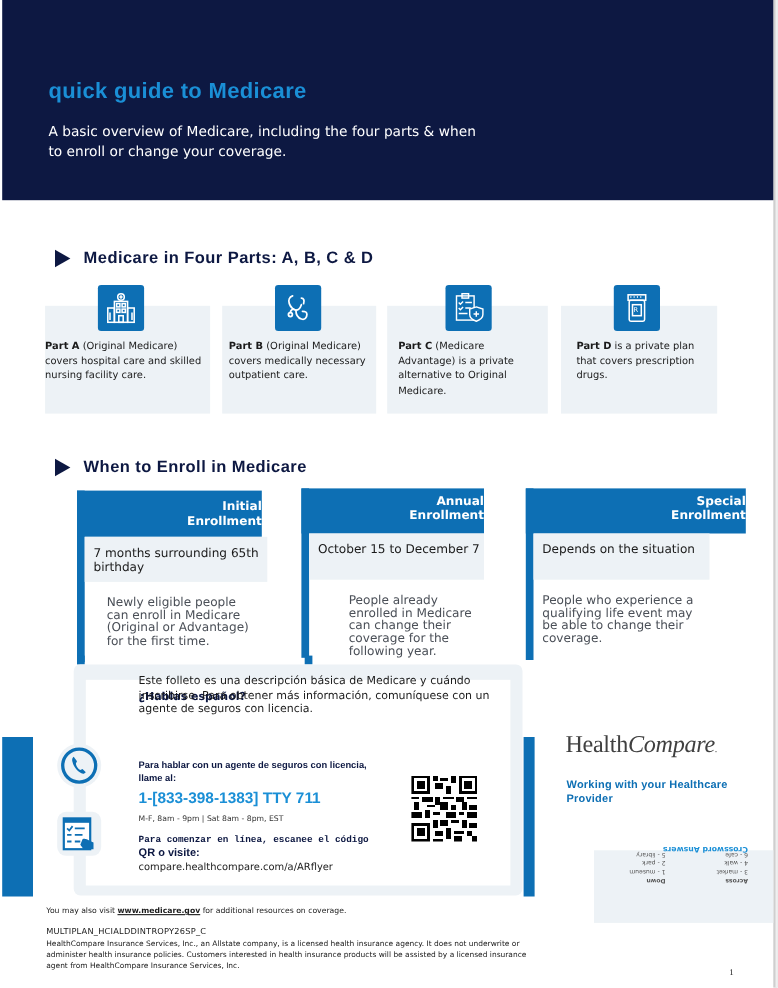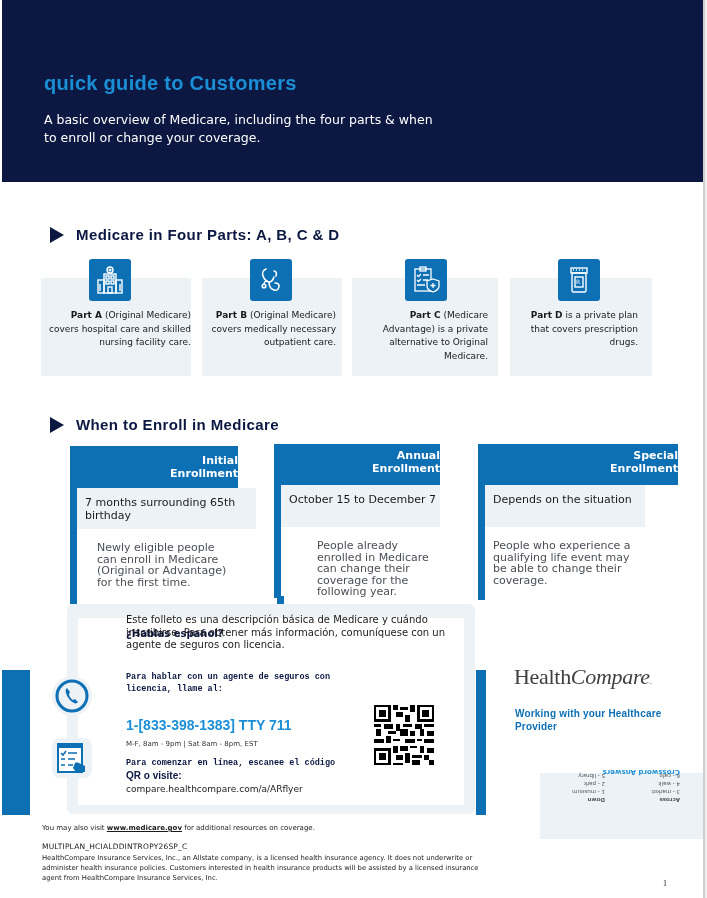--- a/index.html
+++ b/index.html
@@ -15,40 +15,40 @@
   .hero-sub { position: absolute; left: 44px; top: 111px; width: 400px; font-family: "DejaVu Sans", sans-serif; font-size: 12.5px; line-height: 18px; color: #ffffff; }
 
   
   .sec-head { position: absolute; display: flex; align-items: center; }
   .tri { width: 0; height: 0; border-top: 8px solid transparent; border-bottom: 8px solid transparent; border-left: 14px solid #0d1842; margin-right: 12px; }
   .sec-text { font-family: "Liberation Sans", sans-serif; font-weight: bold; font-size: 15px; color: #0d1842; letter-spacing: 0.4px; }
 
   
   .part-card { position: absolute; top: 278px; height: 98px; background: #edf2f6; }
   .part-icon { position: absolute; top: 259px; width: 42px; height: 42px; background: #0d6fb4; border-radius: 3px; display: flex; align-items: center; justify-content: center; }
-  .part-text { position: absolute; top: 309px; font-family: "DejaVu Sans", sans-serif; font-size: 9px; line-height: 13.5px; text-align: right; color: #1a1a1a; }
+  .part-text { position: absolute; top: 309px; font-family: "DejaVu Sans", sans-serif; font-size: 9px; line-height: 13.5px; text-align: left; color: #1a1a1a; }
   .part-text b { font-weight: bold; }
 
   
   .enr-col { position: absolute; top: 446px; width: 165px; height: 156px; }
   .enr-bar { position: absolute; left: 0; top: 0; width: 7px; height: 100%; background: #0d6fb4; }
   .enr-head { position: absolute; left: 0; top: 0; height: 42px; background: #0d6fb4; color: #fff; font-family: "DejaVu Sans", sans-serif; font-weight: bold; font-size: 11px; line-height: 13px; padding: 8px 0 0 14px; text-align: right; }
   .enr-when { position: absolute; left: 7px; background: #edf2f6; font-size: 11px; line-height: 13px; color: #1a1a1a; padding: 8px 0 0 8px; }
   .enr-desc { position: absolute; left: 7px; font-size: 11px; line-height: 11.5px; color: #4a4f57; padding: 0 0 0 8px; }
 
   
   .blue-band-left { position: absolute; left: 2px; top: 670px; width: 28px; height: 145px; background: #0d6fb4; }
   .blue-band-mid { position: absolute; left: 476px; top: 670px; width: 10px; height: 145px; background: #0d6fb4; }
   .blue-nub1 { position: absolute; left: 70px; top: 596px; width: 7px; height: 8px; background: #0d6fb4; }
   .blue-nub2 { position: absolute; left: 277px; top: 596px; width: 7px; height: 8px; background: #0d6fb4; }
   .sp-outer { position: absolute; left: 67px; top: 604px; width: 408px; height: 210px; background: #edf2f6; border-radius: 6px; }
   .sp-inner { position: absolute; left: 78px; top: 618px; width: 386px; height: 187px; background: #ffffff; }
   .sp-title { position: absolute; left: 126px; top: 628px; font-weight: bold; font-size: 10px; color: #0d1842; }
   .sp-body { position: absolute; left: 126px; top: 614px; width: 320px; font-size: 10px; line-height: 12.5px; color: #1a1a1a; }
-  .sp-call { position: absolute; left: 126px; top: 672px; width: 230px; font-family: Liberation Mono, monospace; font-weight: bold; font-size: 8.5px; line-height: 11.5px; color: #0d1842; }
+  .sp-call { position: absolute; left: 126px; top: 690px; width: 230px; font-family: Liberation Sans, sans-serif; font-weight: bold; font-size: 8.5px; line-height: 11.5px; color: #0d1842; }
   .sp-phone { position: absolute; left: 126px; top: 717px; font-family: "Liberation Sans", sans-serif; font-weight: bold; font-size: 14px; color: #1a8fd6; text-align: right; }
   .sp-hours { position: absolute; left: 126px; top: 740px; font-size: 7px; color: #333; }
   .sp-online { position: absolute; left: 126px; top: 758px; width: 230px; font-family: "Liberation Mono", monospace; font-weight: bold; font-size: 8.5px; line-height: 11px; color: #0d1842; }
   .sp-qr-label { position: absolute; left: 126px; top: 770px; font-family: "Liberation Sans", sans-serif; font-weight: bold; font-size: 10px; color: #0d1842; }
   .sp-url { position: absolute; left: 126px; top: 784px; font-size: 9px; color: #1a1a1a; }
   .qr { position: absolute; left: 374px; top: 705px; width: 60px; height: 60px; }
 
   .side-icon { position: absolute; left: 52px; width: 40px; height: 40px; background: #edf2f6; border-radius: 50%; display: flex; align-items: center; justify-content: center; }
   .side-icon.sq { border-radius: 8px; }
 
@@ -70,21 +70,21 @@
   .foot-code { position: absolute; left: 42px; top: 842px; font-size: 7.5px; color: #1a1a1a; letter-spacing: 0.2px; }
   .foot-legal { position: absolute; left: 42px; top: 853px; width: 440px; font-size: 6.8px; line-height: 10px; color: #1a1a1a; }
   .page-num { position: absolute; left: 663px; top: 879px; font-family: "Liberation Serif", serif; font-size: 8px; color: #1a1a1a; }
 </style>
 </head>
 <body>
 
 <div class="page-edge"></div>
 
 <div class="hero"></div>
-<div class="hero-title">quick guide to Customers</div>
+<div class="hero-title">quick guide to Medicare</div>
 <div class="hero-sub">A basic overview of Medicare, including the four parts &amp; when to enroll or change your coverage.</div>
 
 <div class="sec-head" style="left:50px; top:226px;">
   <span class="tri"></span>
   <span class="sec-text">Medicare in Four Parts: A, B, C &amp; D</span>
 </div>
 
 <div class="part-card" style="left:41px; width:150px;"></div>
 <div class="part-card" style="left:202px; width:140px;"></div>
 <div class="part-card" style="left:352px; width:146px;"></div>
@@ -139,21 +139,21 @@
 <div class="part-text" style="left:524px; width:114px;"><b>Part D</b><span> is a private plan that covers prescription   drugs.</span></div>
 
 <div class="sec-head" style="left:50px; top:416px;">
   <span class="tri"></span>
   <span class="sec-text">When to Enroll in Medicare</span>
 </div>
 
 <div class="enr-col" style="left:70px;">
   <div class="enr-bar"></div>
   <div class="enr-head" style="width:168px;"><span>Initial</span><br><span>Enrollment</span></div>
-  <div class="enr-when" style="top:42px; width:179px; height:41px;">7 months surrounding 65th birthday</div>
+  <div class="enr-when" style="top:42px; width:166px; height:41px;">7 months surrounding 65th birthday</div>
   <div class="enr-desc" style="top:96px; width:160px;padding-left:20px;">Newly eligible people can enroll in Medicare (Original or Advantage) for the first time.</div>
 </div>
 
 <div class="enr-col" style="left:274px; top:444px;">
   <div class="enr-bar" style="height:154px;"></div>
   <div class="enr-head" style="width:166px; padding-top:5px; height:41px;"><span>Annual</span><br><span>Enrollment</span></div>
   <div class="enr-when" style="top:41px; width:159px; height:42px;">October 15 to December 7</div>
   <div class="enr-desc" style="top:96px; width:150px;padding-left:36px;">People already enrolled in Medicare can change their coverage for the following year.</div>
 </div>
 

